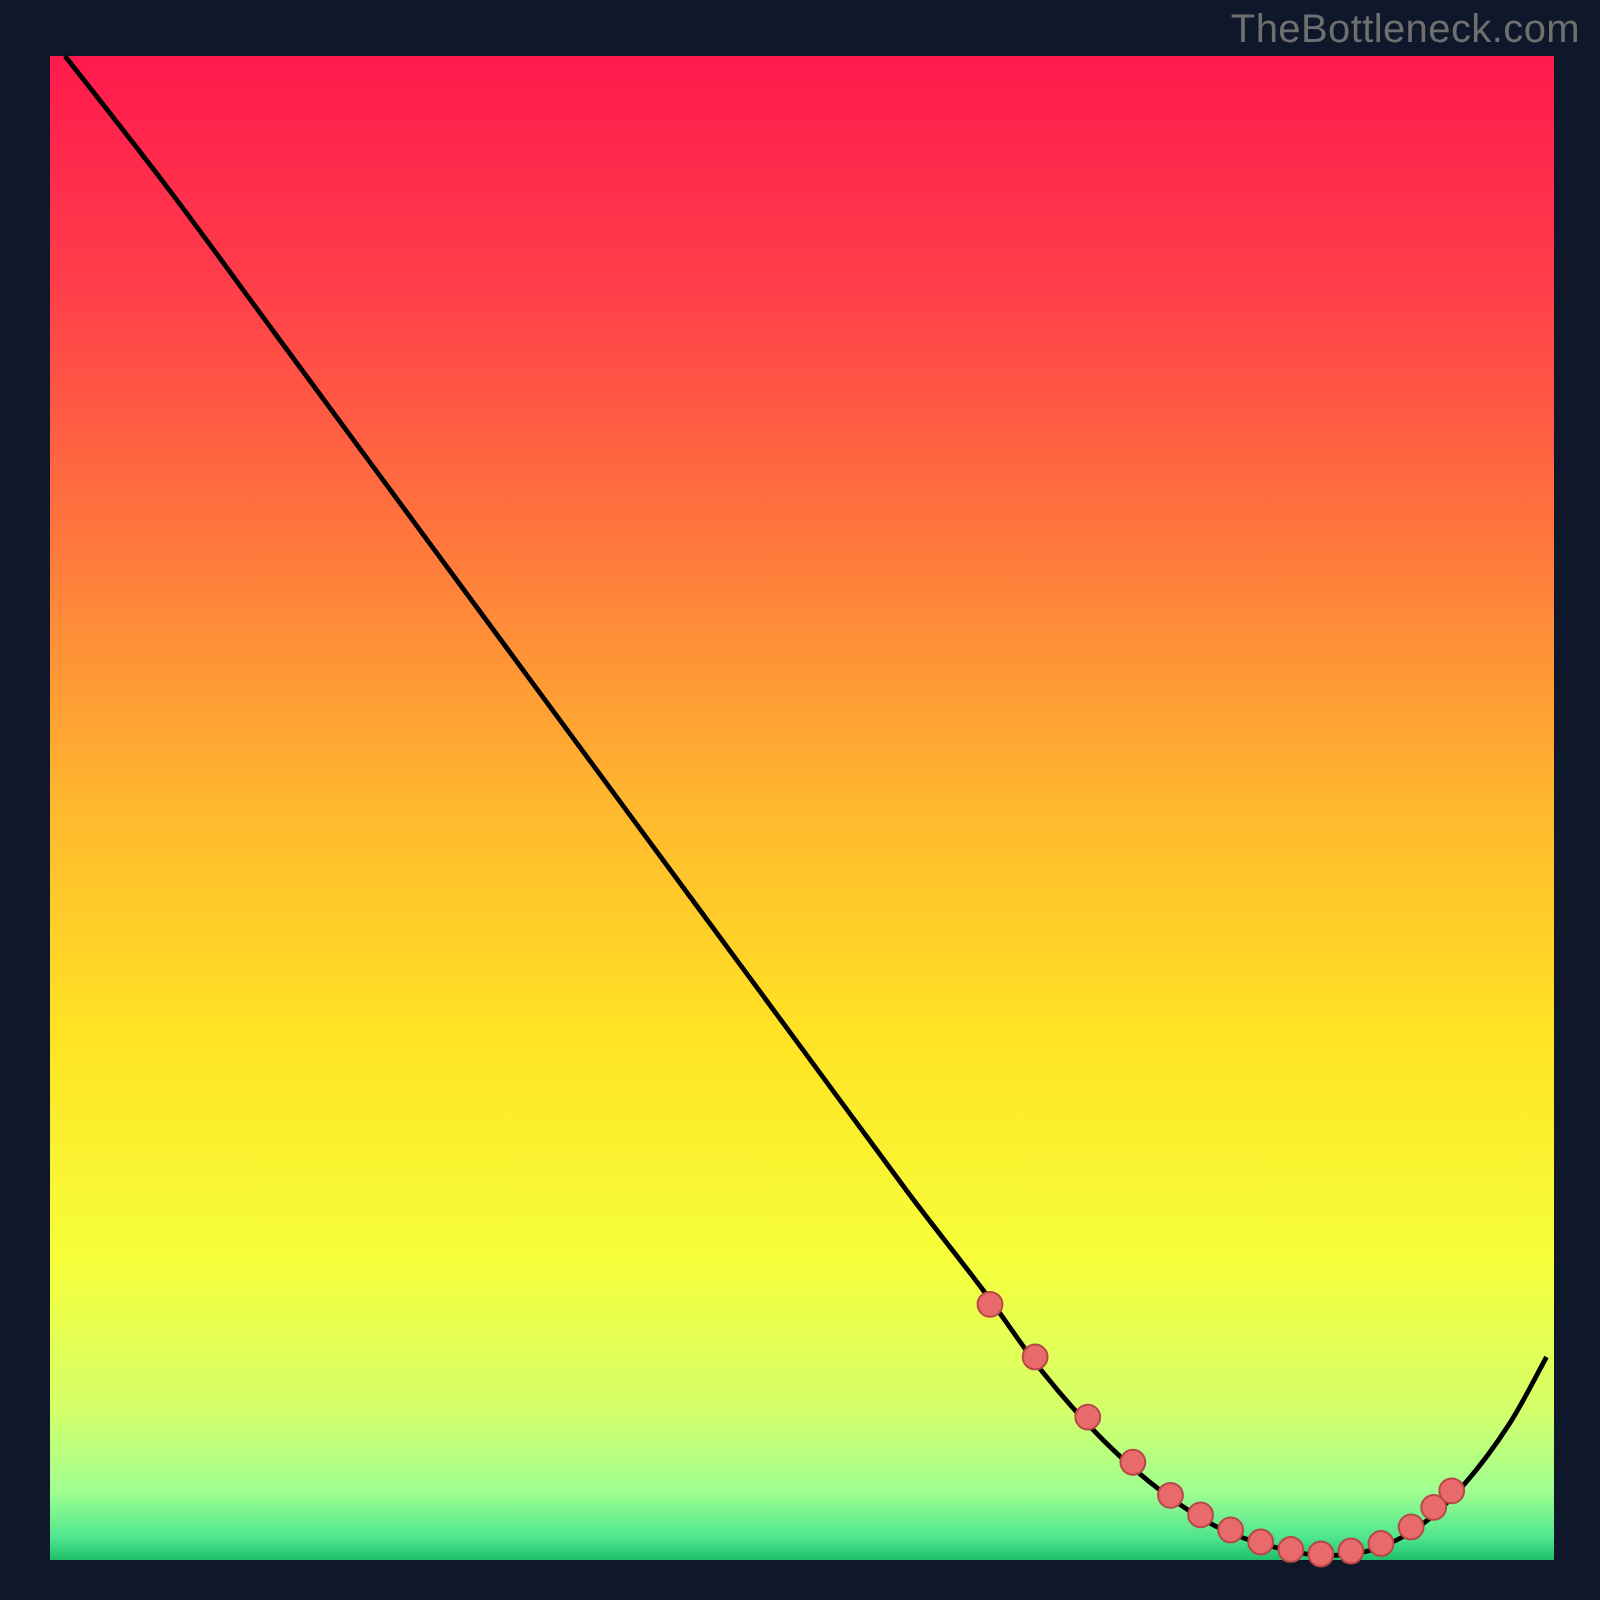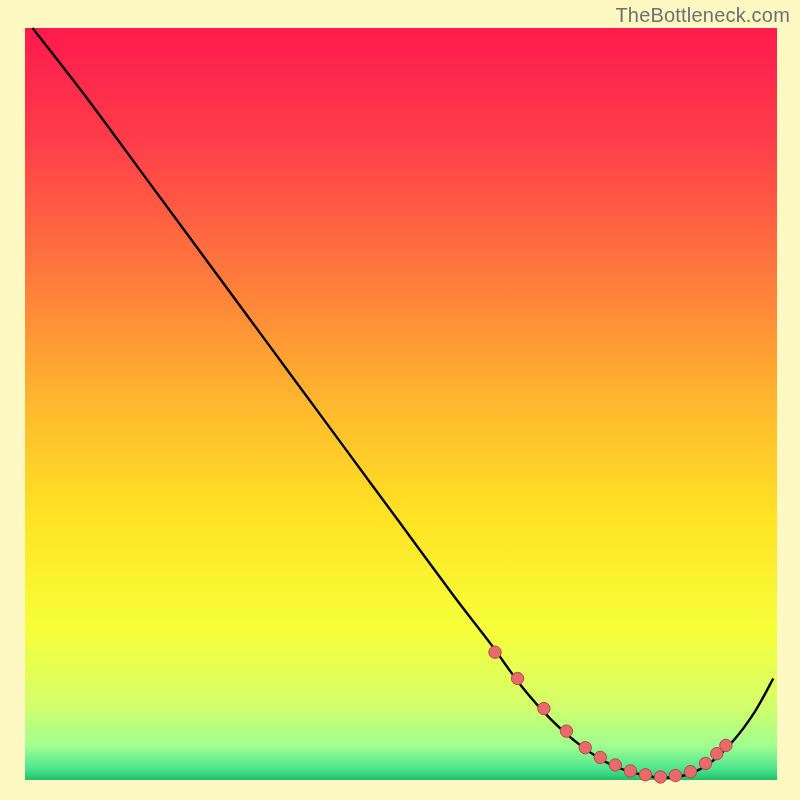--- a/index.html
+++ b/index.html
@@ -8,21 +8,21 @@
     width: 800px;
     height: 800px;
     background: #000;
     overflow: hidden;
     font-family: Arial, Helvetica, sans-serif;
   }
   .stage {
     position: relative;
     width: 800px;
     height: 800px;
-    background: #fef9c3;
+    background: #0f172a;
   }
   .watermark {
     position: absolute;
     top: 4px;
     right: 10px;
     color: #6f6f6f;
     font-size: 20px;
     font-weight: 500;
     letter-spacing: 0.2px;
     z-index: 10;

